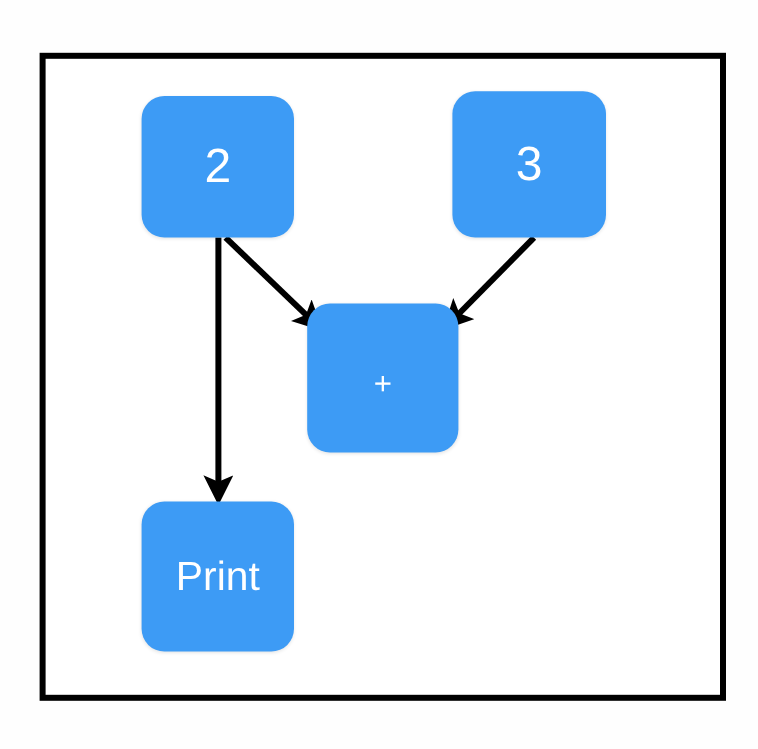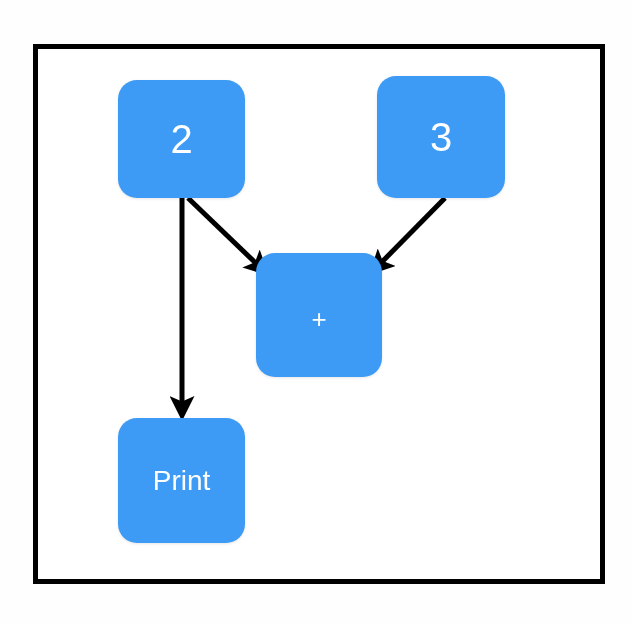--- a/index.html
+++ b/index.html
@@ -77,21 +77,21 @@
   #node-plus .node-label {
     font-size: 26px;
     margin-top: 53px;
   }
   #node-print {
     left: 118px;
     top: 418px;
     width: 127px;
     height: 125px;
   }
-  #node-print .node-label { font-size: 28px; }
+  #node-print .node-label { font-size: 34px; }
 </style>
 </head>
 <body>
 
 <div id="canvas">
 
   <div id="frame"></div>
 
   <svg id="edges" viewBox="0 0 632 624" xmlns="http://www.w3.org/2000/svg">
     <defs>

